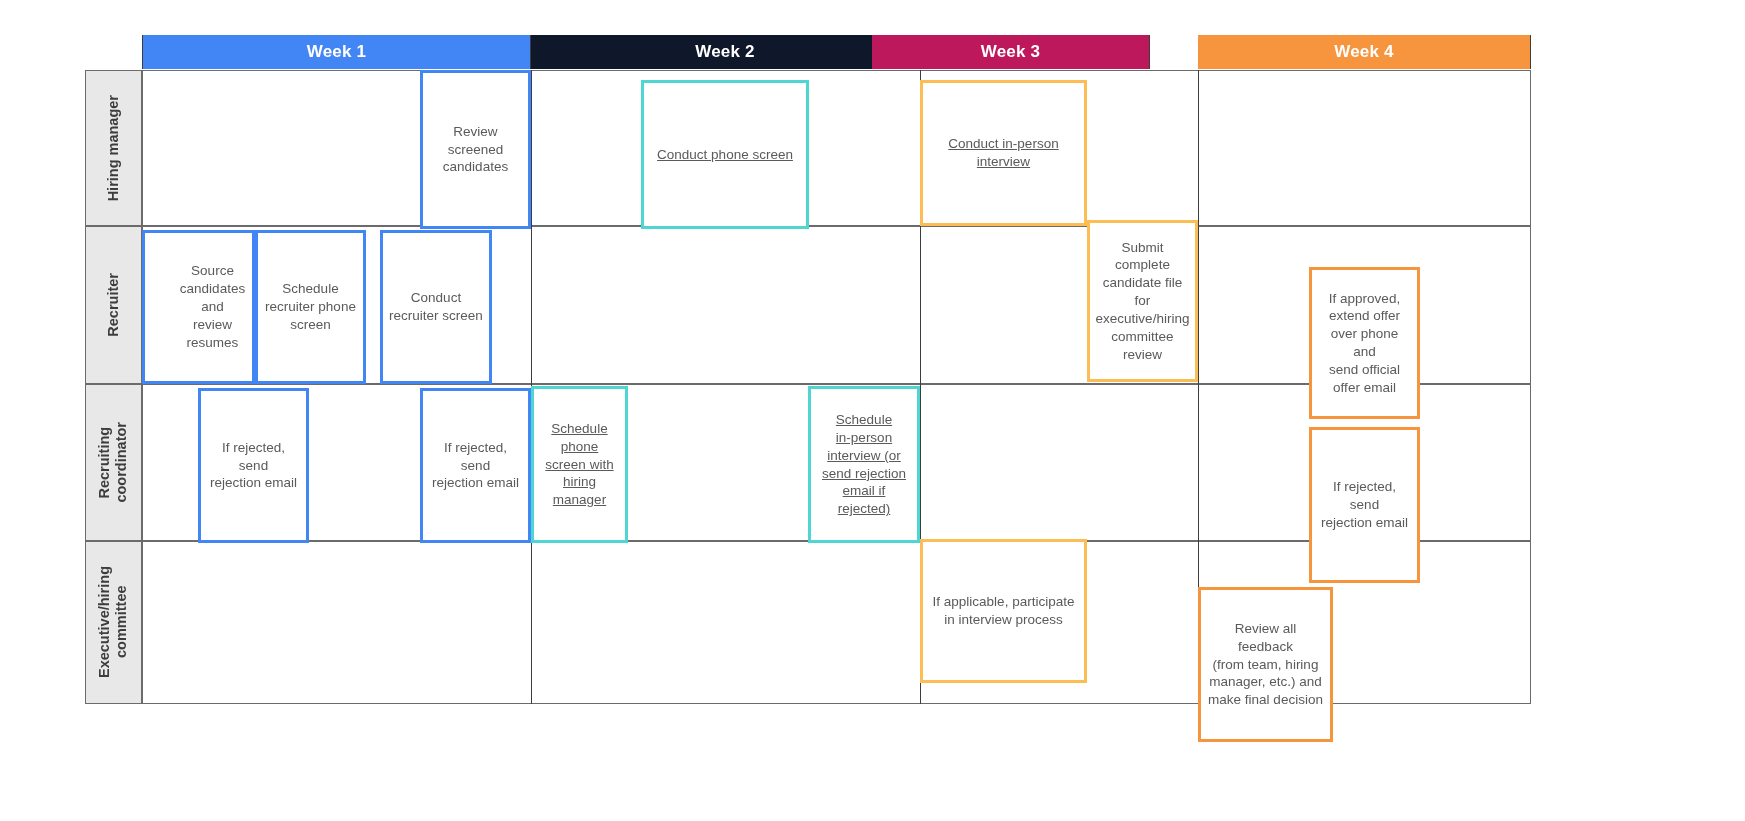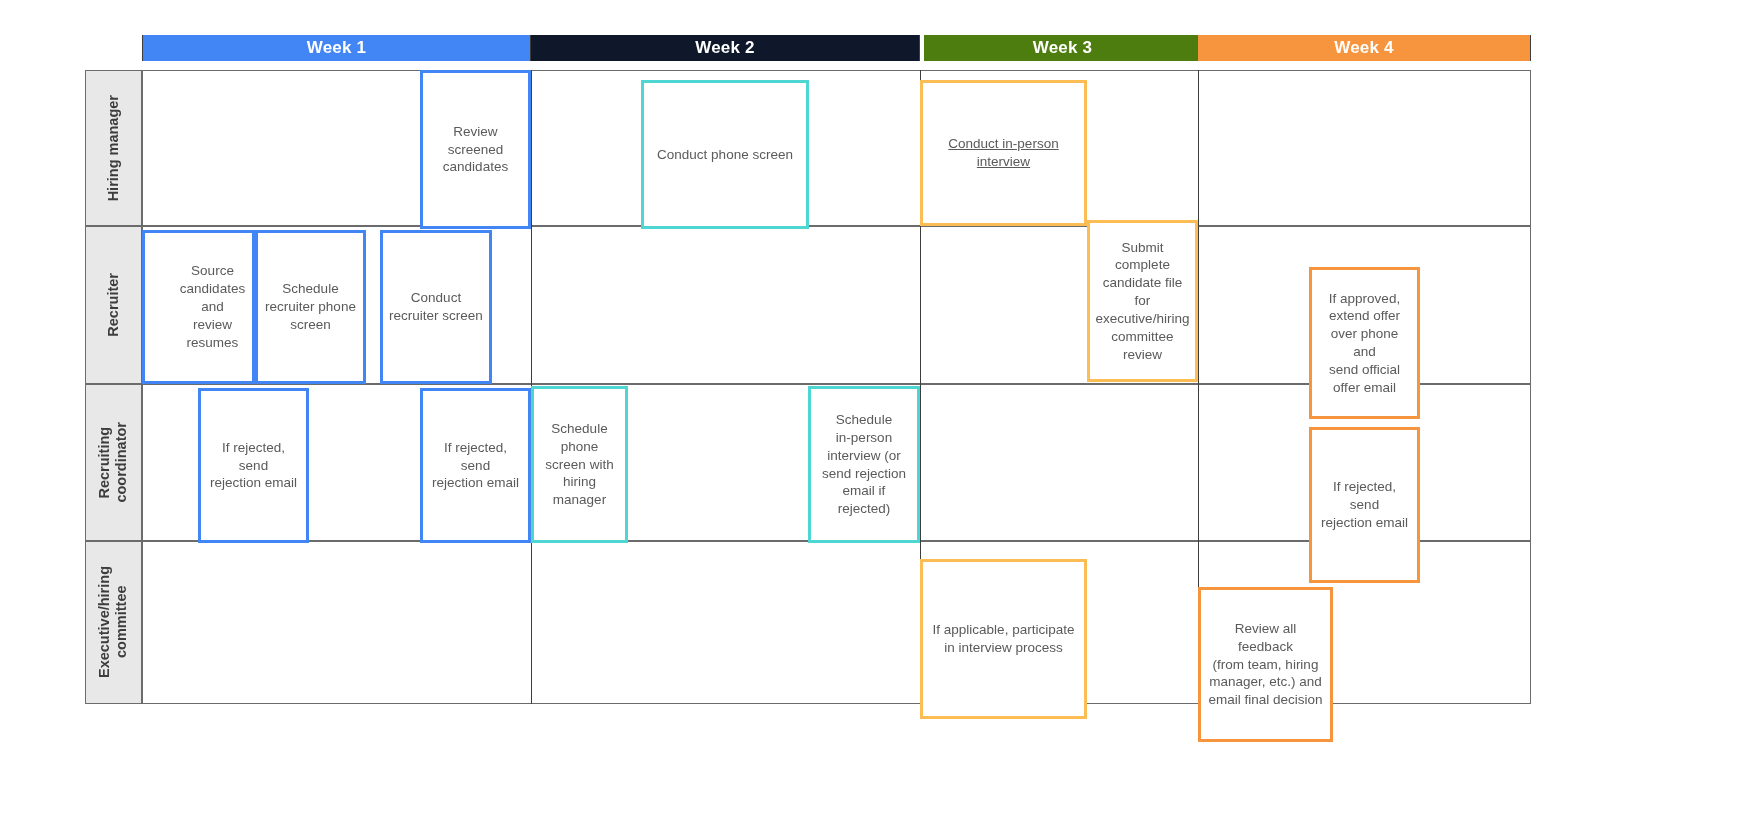--- a/index.html
+++ b/index.html
@@ -17,21 +17,21 @@
   #chart-root {
     position: relative;
     width: 1745px;
     height: 821px;
     background: #ffffff;
   }
 
   
   .week-header {
     position: absolute;
-    height: 26px;
+    height: 34px;
     top: 35px;
     display: flex;
     align-items: center;
     justify-content: center;
     color: #ffffff;
     font-size: 17px;
     font-weight: bold;
     letter-spacing: 0.2px;
     box-sizing: border-box;
     border-right: 1px solid #3d3d3d;
@@ -88,33 +88,33 @@
     align-items: center;
     justify-content: center;
     padding: 4px 6px;
     text-align: center;
     font-size: 13.5px;
     line-height: 1.32;
     color: #5a5a5a;
     white-space: pre-line;
   }
   .task.wk1 { border-color: #4285f4; }
-  .task.wk2 { border-color: #4ed6d2; }
+  .task.wk2 { border-color: #4ed6d2; text-decoration: underline; }
   .task.wk3 { border-color: #fbbd54; }
   .task.wk4 { border-color: #f7943e; margin-top: 39px; }
 </style>
 </head>
 <body>
 
 <div id="chart-root">
 
   <div id="week-headers">
       <div class="week-header first" style="left: 142px; width: 389px; background: rgb(66, 133, 244);">Week 1</div>
       <div class="week-header" style="left: 531px; width: 389px; background: #0f172a;">Week 2</div>
-      <div class="week-header" style="left: 924px; width: 278px; background: #4d7c0f;">Week 3</div>
+      <div class="week-header" style="left: 872px; width: 278px; background: #be185d;">Week 3</div>
       <div class="week-header" style="left: 1198px; width: 333px; background: rgb(247, 148, 62);">Week 4</div>
     </div>
 
   <div id="lanes">
       <div class="lane-body" style="top: 70px; height: 156px;"></div>
       <div class="lane-label" style="top: 70px; height: 156px;">
         <div class="lane-label-text">Hiring manager</div>
       </div>
       <div class="lane-body" style="top: 226px; height: 158px;"></div>
       <div class="lane-label" style="top: 226px; height: 158px;">
@@ -171,20 +171,20 @@
       <div class="task wk2" style="left: 531px; top: 386px; width: 97px; height: 157px;">Schedule phone
 screen with
 hiring manager</div>
       <div class="task wk2" style="left: 808px; top: 386px; width: 112px; height: 157px;">Schedule
 in-person
 interview (or
 send rejection
 email if rejected)</div>
       <div class="task wk4" style="left: 1309px; top: 388px; width: 111px; height: 156px;">If rejected, send
 rejection email</div>
-      <div class="task wk3" style="left: 920px; top: 539px; width: 167px; height: 160px; margin-top: 20px;">If applicable, participate
+      <div class="task wk3" style="left: 920px; top: 539px; width: 167px; height: 144px;">If applicable, participate
 in interview process</div>
       <div class="task wk4" style="left: 1198px; top: 548px; width: 135px; height: 155px;">Review all feedback
 (from team, hiring
 manager, etc.) and
-email final decision</div>
+make final decision</div>
     </div>
 </div>
 
 </body></html>

